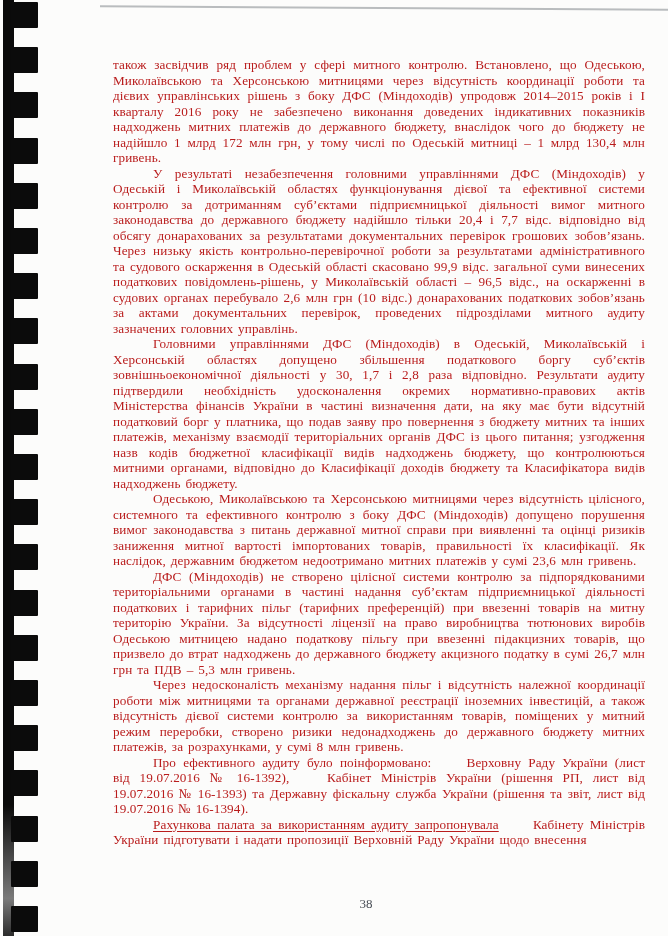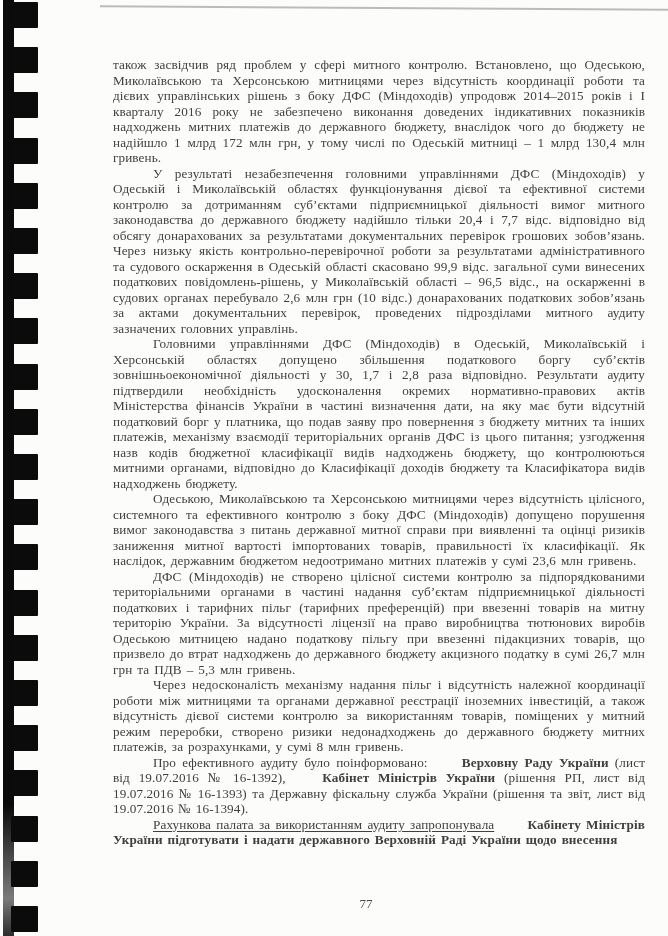--- a/index.html
+++ b/index.html
@@ -56,26 +56,26 @@
     position: absolute;
     left: 113px;
     top: 57px;
     width: 532px;
   }
   .para {
     margin: 0;
     text-align: justify;
     font-size: 13.2px;
     line-height: 15.5px;
-    color: #404040;
+    color: #b91c1c;
     letter-spacing: 0.1px;
     word-spacing: 1.5px;
   }
   .para.indent { text-indent: 40px; }
-  .b { font-weight: bold; margin-left: 28px; }
+  .b { font-weight: normal; margin-left: 28px; }
   .u { text-decoration: underline; text-underline-offset: 2px; }
   .page-number {
     position: absolute;
     left: 100px;
     width: 532px;
     bottom: 24px;
     text-align: center;
     font-size: 13px;
     color: #474c54;
   }
@@ -114,18 +114,18 @@
 
   <div class="content">
     <div>
         <p class="para"><span>також засвідчив ряд проблем у сфері митного контролю. Встановлено, що Одеською, Миколаївською та Херсонською митницями через відсутність координації роботи та дієвих управлінських рішень з боку ДФС (Міндоходів) упродовж 2014–2015 років і І кварталу 2016 року не забезпечено виконання доведених індикативних показників надходжень митних платежів до державного бюджету, внаслідок чого до бюджету не надійшло 1 млрд 172 млн грн, у тому числі по Одеській митниці – 1 млрд 130,4 млн гривень.</span></p>
         <p class="para indent"><span>У результаті незабезпечення головними управліннями ДФС (Міндоходів) у Одеській і Миколаївській областях функціонування дієвої та ефективної системи контролю за дотриманням суб’єктами підприємницької діяльності вимог митного законодавства до державного бюджету надійшло тільки 20,4 і 7,7 відс. відповідно від обсягу донарахованих за результатами документальних перевірок грошових зобов’язань. Через низьку якість контрольно-перевірочної роботи за результатами адміністративного та судового оскарження в Одеській області скасовано 99,9 відс. загальної суми винесених податкових повідомлень-рішень, у Миколаївській області – 96,5 відс., на оскарженні в судових органах перебувало 2,6 млн грн  (10 відс.) донарахованих податкових зобов’язань за актами документальних перевірок, проведених підрозділами митного аудиту зазначених головних управлінь.</span></p>
         <p class="para indent"><span>Головними управліннями ДФС (Міндоходів) в Одеській, Миколаївській і Херсонській областях допущено збільшення податкового боргу суб’єктів зовнішньоекономічної діяльності у 30, 1,7 і 2,8 раза відповідно. Результати аудиту підтвердили необхідність удосконалення окремих нормативно-правових актів Міністерства фінансів України в частині визначення дати, на яку має бути відсутній податковий борг у платника, що подав заяву про повернення з бюджету митних та інших платежів, механізму взаємодії територіальних органів ДФС із цього питання; узгодження назв кодів бюджетної класифікації видів надходжень бюджету, що контролюються митними органами, відповідно до Класифікації доходів бюджету та Класифікатора видів надходжень бюджету.</span></p>
         <p class="para indent"><span>Одеською, Миколаївською та Херсонською митницями через відсутність цілісного, системного та ефективного контролю з боку ДФС (Міндоходів) допущено порушення вимог законодавства з питань державної митної справи при виявленні та оцінці ризиків заниження митної вартості імпортованих товарів, правильності їх класифікації. Як наслідок, державним бюджетом недоотримано митних платежів у сумі 23,6 млн гривень.</span></p>
         <p class="para indent"><span>ДФС (Міндоходів) не створено цілісної системи контролю за підпорядкованими територіальними органами в частині надання суб’єктам підприємницької діяльності податкових і тарифних пільг (тарифних преференцій) при ввезенні товарів на митну територію України. За відсутності ліцензії на право виробництва тютюнових виробів Одеською митницею надано податкову пільгу при ввезенні підакцизних товарів, що призвело до втрат надходжень до державного бюджету акцизного податку в сумі 26,7 млн грн та ПДВ – 5,3 млн гривень.</span></p>
         <p class="para indent"><span>Через недосконалість механізму надання пільг і відсутність належної координації роботи між митницями та органами державної реєстрації іноземних інвестицій, а також відсутність дієвої системи контролю за використанням товарів, поміщених у митний режим переробки, створено ризики недонадходжень до державного бюджету митних платежів, за розрахунками, у сумі 8 млн гривень.</span></p>
         <p class="para indent"><span>Про ефективного аудиту було поінформовано: </span><span class="b">Верховну Раду України</span><span> (лист від 19.07.2016 № 16-1392), </span><span class="b">Кабінет Міністрів України</span><span> (рішення РП, лист від 19.07.2016 № 16-1393) та Державну фіскальну служба України (рішення та звіт, лист від 19.07.2016 № 16-1394).</span></p>
-        <p class="para indent"><span class="u">Рахункова палата за використанням аудиту запропонувала</span><span> </span><span class="b">Кабінету Міністрів України підготувати і надати державного Верховній Раді України щодо внесення</span></p>
+        <p class="para indent"><span class="u">Рахункова палата за використанням аудиту запропонувала</span><span> </span><span class="b">Кабінету Міністрів України підготувати і надати пропозиції Верховній Раду України щодо внесення</span></p>
       </div>
   </div>
 
-  <div class="page-number">77</div>
+  <div class="page-number">38</div>
 </div>
 
 </body></html>

